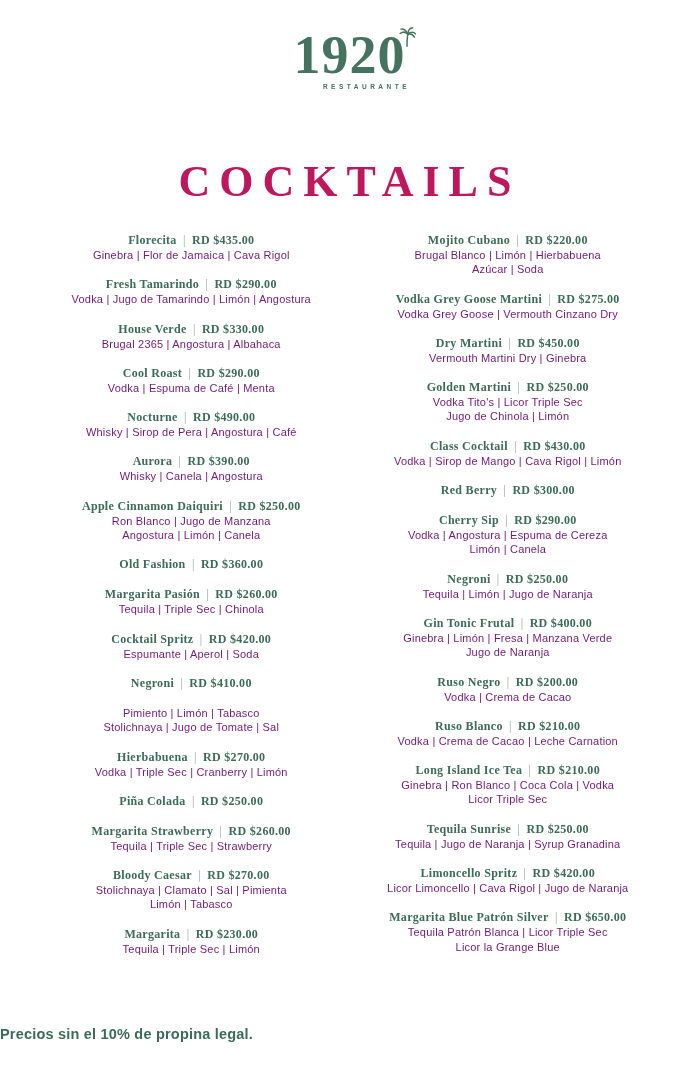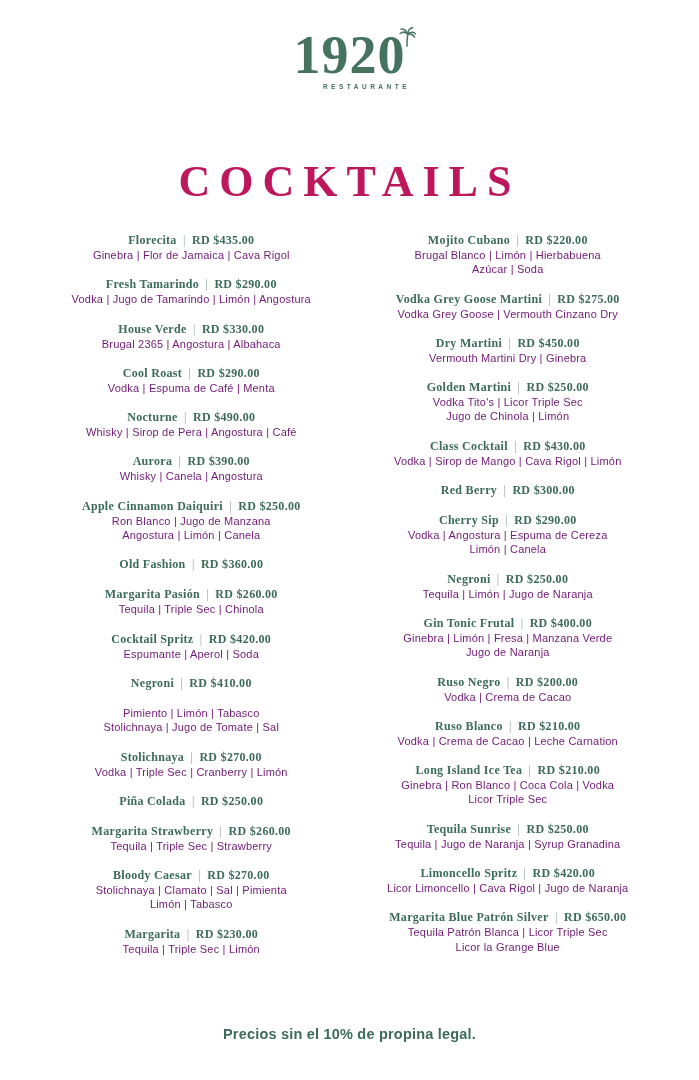--- a/index.html
+++ b/index.html
@@ -102,21 +102,21 @@
     color: #701a75;
     letter-spacing: 0.2px;
   }
 
   
   .footer-note {
     position: absolute;
     bottom: 38px;
     left: 0;
     width: 100%;
-    text-align: center;
+    text-align: left;
     font-size: 14.5px;
     font-weight: 700;
     color: #3c6b57;
     letter-spacing: 0.2px;
   }
 </style>
 </head>
 <body>
 
 <div class="page">
@@ -238,21 +238,21 @@
 
     <div class="menu-item">
       <div class="item-ingredients">
             <div>Pimiento | Limón | Tabasco</div>
             <div>Stolichnaya | Jugo de Tomate | Sal</div>
           </div>
     </div>
 
     <div class="menu-item">
       <div class="item-header">
-        <span class="item-name">Stolichnaya</span><span class="item-sep"> | </span><span class="item-price">RD $270.00</span>
+        <span class="item-name">Hierbabuena</span><span class="item-sep"> | </span><span class="item-price">RD $270.00</span>
       </div>
       <div class="item-ingredients">
             <div>Vodka | Triple Sec | Cranberry | Limón</div>
           </div>
     </div>
 
     <div class="menu-item">
       <div class="item-header">
         <span class="item-name">Piña Colada</span><span class="item-sep"> | </span><span class="item-price">RD $250.00</span>
       </div>

